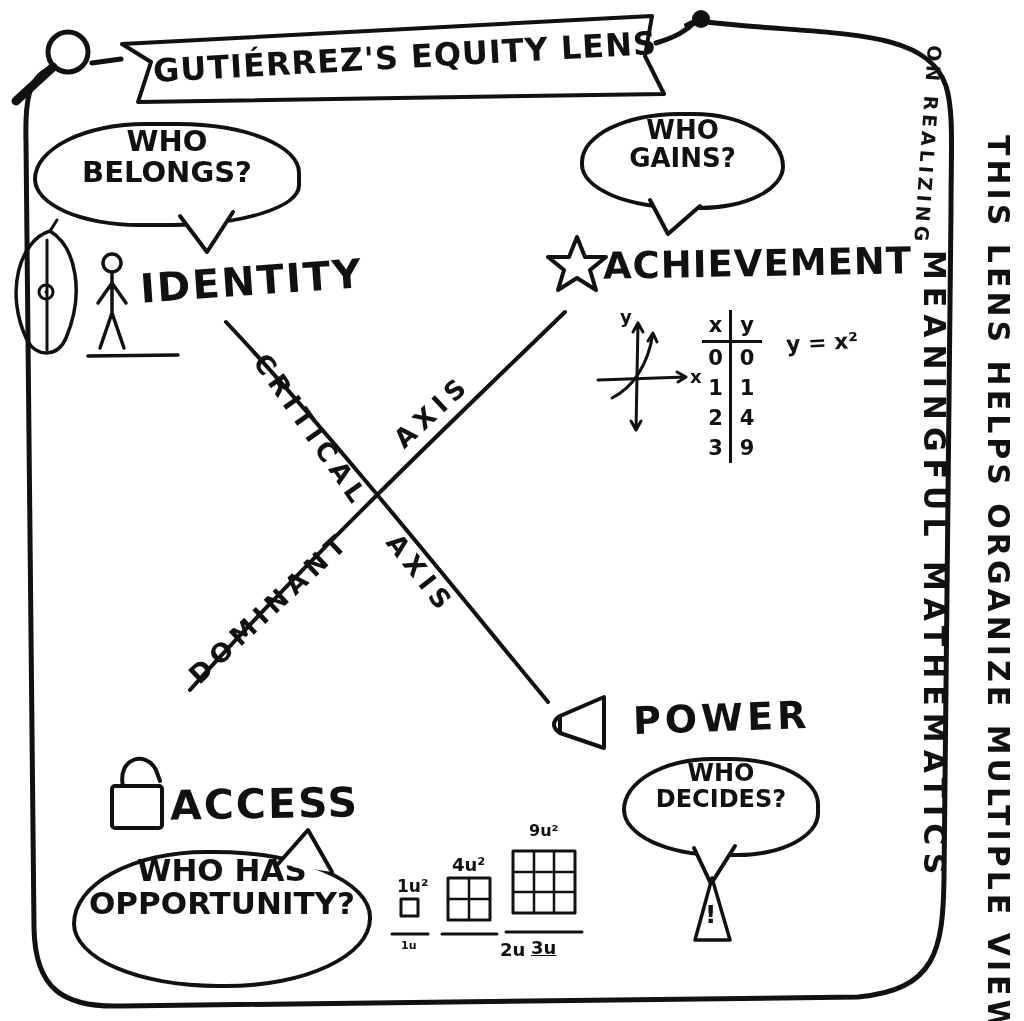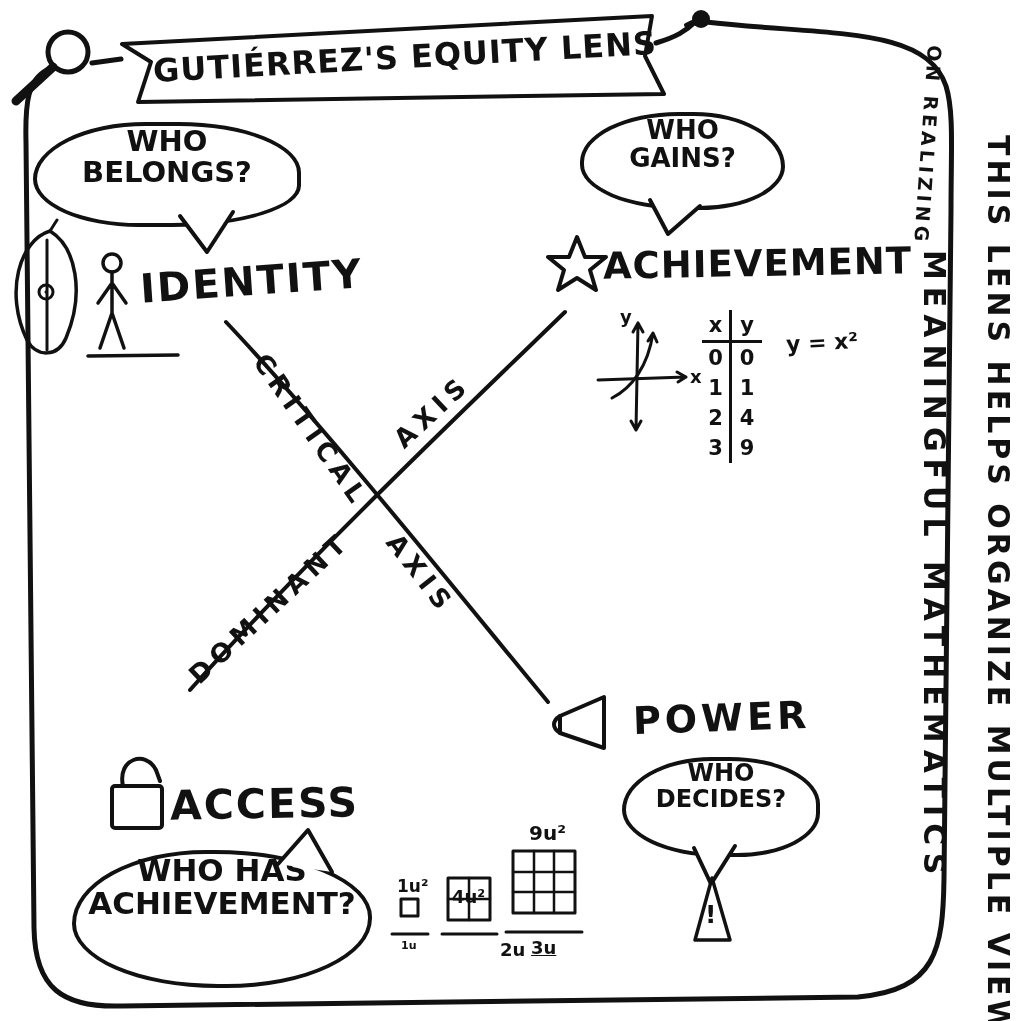--- a/index.html
+++ b/index.html
@@ -54,23 +54,23 @@
 
   #math-table { position:absolute; left:702px; top:310px; z-index:3;
     display:grid; grid-template-columns:30px 30px; font-size:21px; font-weight:bold;
     text-align:center; line-height:30px; }
   #math-table .xcol { border-right:3px solid #111; }
   #math-table .hd   { border-bottom:3px solid #111; }
 
   
   #sq1-area { left:397px; top:876px; font-size:17px; }
   #sq1-side { left:401px; top:939px; font-size:11px; }
-  #sq2-area { left:452px; top:854px; font-size:18px;margin-top:32px; }
+  #sq2-area { left:452px; top:854px; font-size:18px; }
   #sq2-side { left:457px; top:939px; font-size:18px;margin-left:43px; }
-  #sq3-area { left:529px; top:821px; font-size:20px; }
+  #sq3-area { left:529px; top:821px; font-size:16px; }
   #sq3-side { left:531px; top:937px; font-size:18px;text-decoration:underline; }
 
   
   #warning-mark { left:705px; top:900px; font-size:25px; }
 
   
   .vtext { position:absolute; z-index:3; font-weight:bold; white-space:nowrap;
     transform-origin:0 0; }
   #note-top   { left:946px;  top:46px;  font-size:19px; letter-spacing:4px; transform:rotate(94deg); }
   #note-outer { left:1016px; top:135px; font-size:30px; letter-spacing:4px; transform:rotate(90deg); }
@@ -84,21 +84,21 @@
   <div class="bubble" id="bubble-belongs">
     <span>WHO BELONGS?</span>
   </div>
   <div class="bubble" id="bubble-decides">
     <span>WHO DECIDES?</span>
   </div>
   <div class="bubble" id="bubble-gains">
     <span>WHO GAINS?</span>
   </div>
   <div class="bubble" id="bubble-opportunity">
-    <span>WHO HAS ACHIEVEMENT?</span>
+    <span>WHO HAS OPPORTUNITY?</span>
   </div>
 
   <svg id="overlay" width="1024" height="1021" viewBox="0 0 1024 1021">
     <g stroke="#111" fill="none" stroke-linecap="round" stroke-linejoin="round">
 
       <g>
         <path d="M 706 22 C 830 36 926 26 946 86 C 954 112 951 150 951 210 L 944 878 C 943 950 936 990 858 997 L 122 1006 C 62 1008 35 988 34 928 L 26 142 C 25 102 28 80 47 70" stroke-width="5"></path>
         <path d="M 92 63 L 121 59" stroke-width="5"></path>
         <path d="M 656 43 C 676 37 686 31 695 22" stroke-width="5"></path>
       </g>

